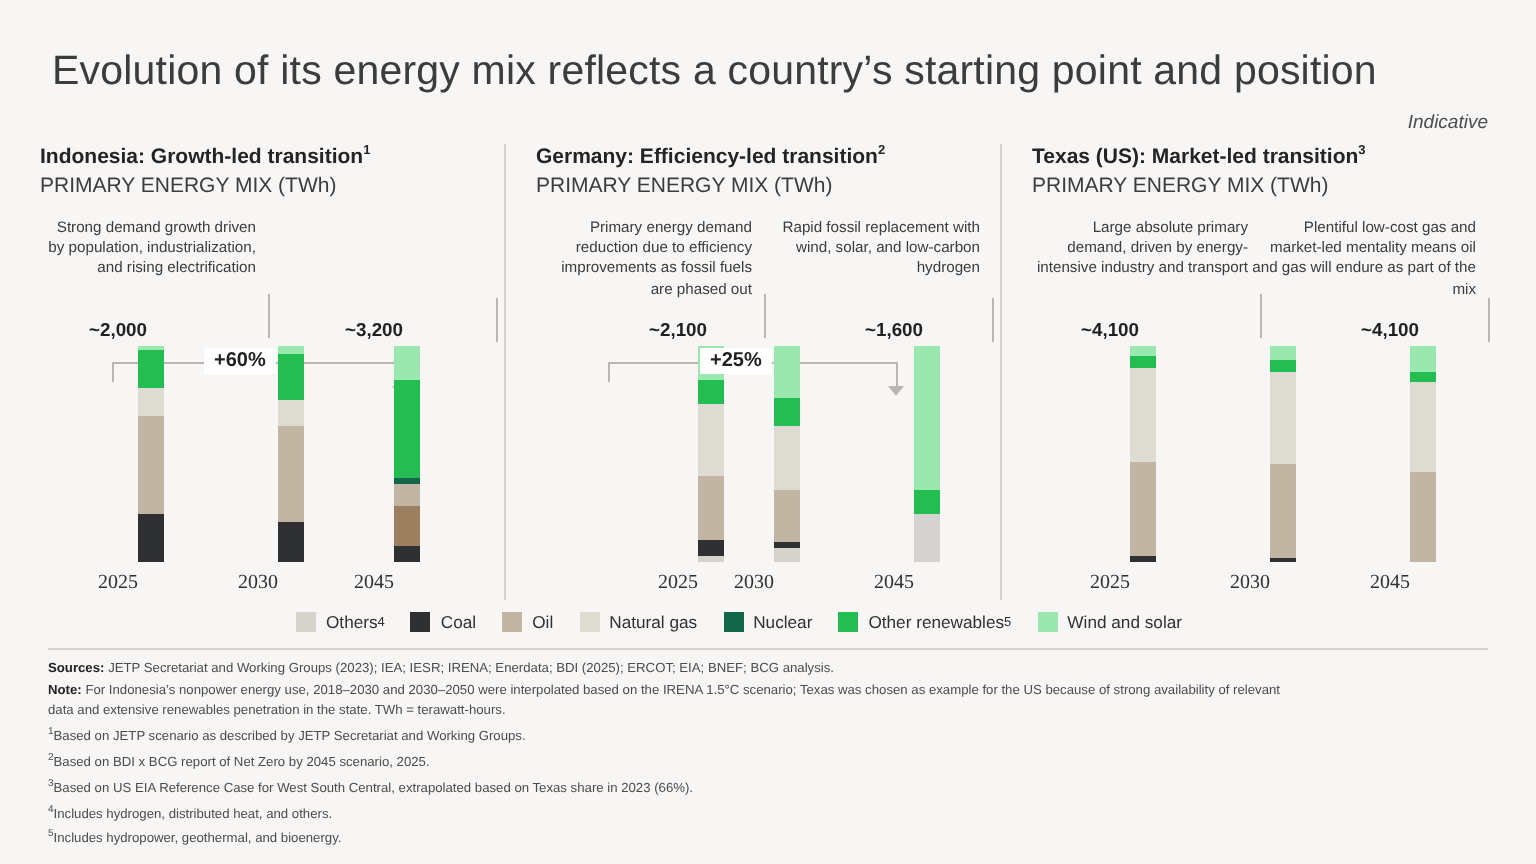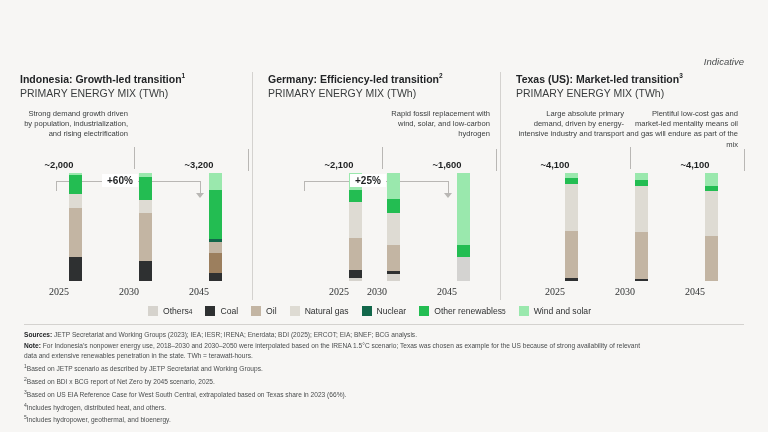--- a/index.html
+++ b/index.html
@@ -93,20 +93,21 @@
   }
   .footer b { color: #222426; }
   .footer .fline { white-space: nowrap; }
   .fn-sup { font-size: 5px; vertical-align: super; }
 </style>
 </head>
 <body>
 
 <div class="page">
 
+  <div class="title">Evolution of its energy mix reflects a country’s starting point and position</div>
   <div class="indicative">Indicative</div>
 
   <div class="panels" id="panels">
       <div class="panel">
         <div class="p-title"><span>Indonesia: Growth-led transition</span><span class="sup">1</span></div>
         <div class="p-sub">PRIMARY ENERGY MIX (TWh)</div>
         <div class="callouts">
           <div class="callout left">Strong demand growth driven by population, industrialization, and rising electrification</div>
           <div class="conn" style="left: 114px; top: 38px; width: 1px; height: 22px;"></div>
           <div class="conn" style="left: 228px; top: 40px; width: 1px; height: 22px;"></div>
@@ -132,40 +133,41 @@
             <div class="barwrap" style="left: 86px;">
               <div class="bar" style="height: 108px;">
                 <div class="seg" style="background: rgb(46, 48, 49); height: 18%;"></div>
                 <div class="seg" style="background: rgb(195, 181, 163); height: 45%;"></div>
                 <div class="seg" style="background: rgb(222, 219, 211); height: 12%;"></div>
                 <div class="seg" style="background: rgb(35, 189, 82); height: 21%;"></div>
                 <div class="seg" style="background: rgb(154, 232, 173); height: 4%;"></div>
               </div>
               <div class="xlabel">2030</div>
             </div>
-            <div class="barwrap" style="left: 156px; text-align: center;">
+            <div class="barwrap" style="left: 144px; text-align: center;">
               <div class="bar" style="height: 108px;">
                 <div class="seg" style="background: rgb(46, 48, 49); height: 7%;"></div>
                 <div class="seg" style="background: rgb(156, 127, 94); height: 19%;"></div>
                 <div class="seg" style="background: rgb(195, 181, 163); height: 10%;"></div>
                 <div class="seg" style="background: rgb(18, 103, 74); height: 3%;"></div>
                 <div class="seg" style="background: rgb(35, 189, 82); height: 45%;"></div>
                 <div class="seg" style="background: rgb(154, 232, 173); height: 16%;"></div>
               </div>
               <div class="barlabel">~3,200</div>
               <div class="xlabel">2045</div>
             </div>
           </div>
         </div>
       </div>
       <div class="panel">
         <div class="vdiv"></div>
         <div class="p-title"><span>Germany: Efficiency-led transition</span><span class="sup">2</span></div>
         <div class="p-sub">PRIMARY ENERGY MIX (TWh)</div>
         <div class="callouts">
+          <div class="callout left">Primary energy demand reduction due to efficiency improvements as fossil fuels are phased out</div>
           <div class="callout right">Rapid fossil replacement with wind, solar, and low-carbon hydrogen</div>
           <div class="conn" style="left: 114px; top: 38px; width: 1px; height: 22px;"></div>
           <div class="conn" style="left: 228px; top: 40px; width: 1px; height: 22px;"></div>
         </div>
         <div class="chart">
           <div class="conn" style="left: 36px; top: 10px; width: 145px; height: 1px;"></div>
           <div class="conn" style="left: 36px; top: 10px; width: 1px; height: 10px;"></div>
           <div class="conn" style="left: 180px; top: 10px; width: 1px; height: 13px;"></div>
           <div style="position: absolute; left: 176px; top: 22px; width: 0px; height: 0px; border-left: 4px solid transparent; border-right: 4px solid transparent; border-top: 5px solid rgb(185, 183, 180);"></div>
           <div class="pct-badge" style="left: 82px; top: 3px;">+25%</div>

